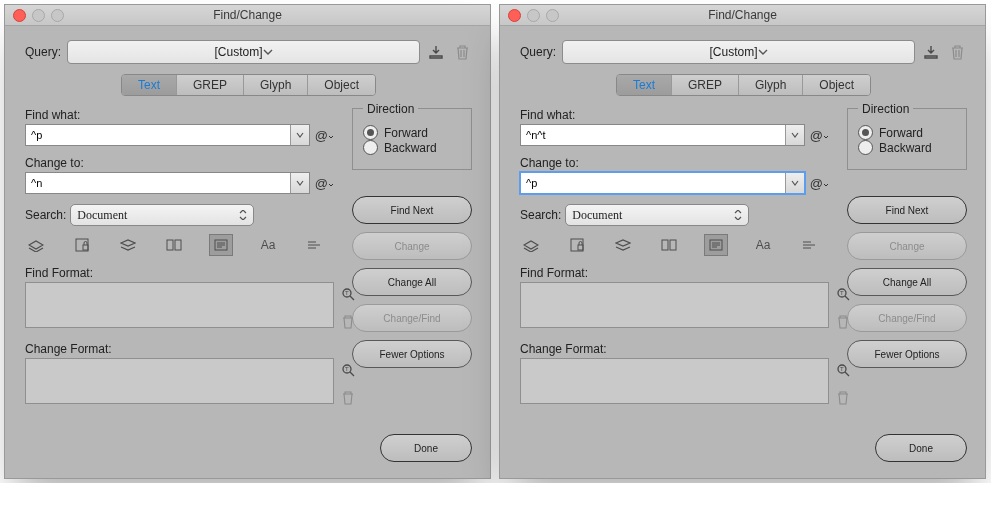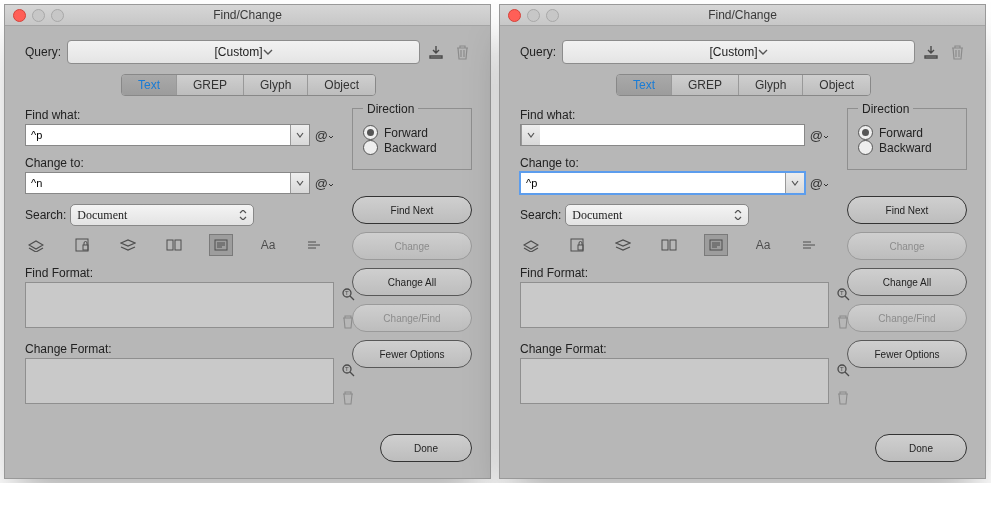--- a/index.html
+++ b/index.html
@@ -406,20 +406,21 @@
           <div class="tab">Glyph</div>
           <div class="tab">Object</div>
         </div>
     </div>
 
     <div class="columns">
       <div class="col-left">
         <div class="field-label">Find what:</div>
         <div class="input-row">
           <div class="combo">
+            <input class="combo-input" value="^n^t" style="">
             <div class="combo-btn">
               <svg width="8" height="8" viewBox="0 0 8 8">
                   <path d="M1 2 L4 6 L7 2" fill="none" stroke="#555" stroke-width="1.2"></path>
                 </svg>
             </div>
           </div>
           <span class="at-sym">@<svg width="6" height="8" viewBox="0 0 6 8">
                 <path d="M1 5 l2 2 l2 -2" fill="none" stroke="#333" stroke-width="1"></path>
               </svg></span>
         </div>

